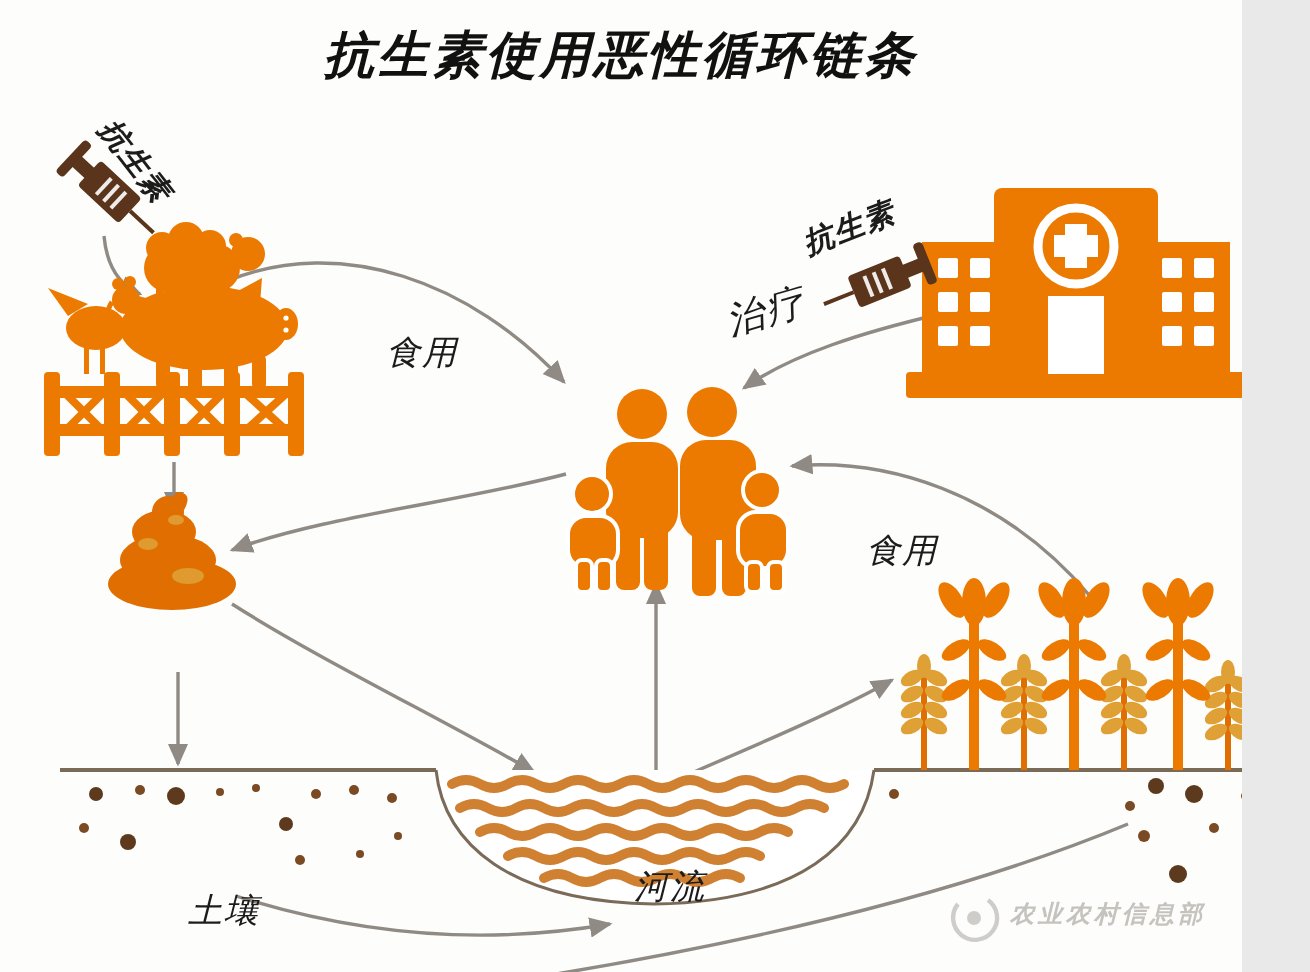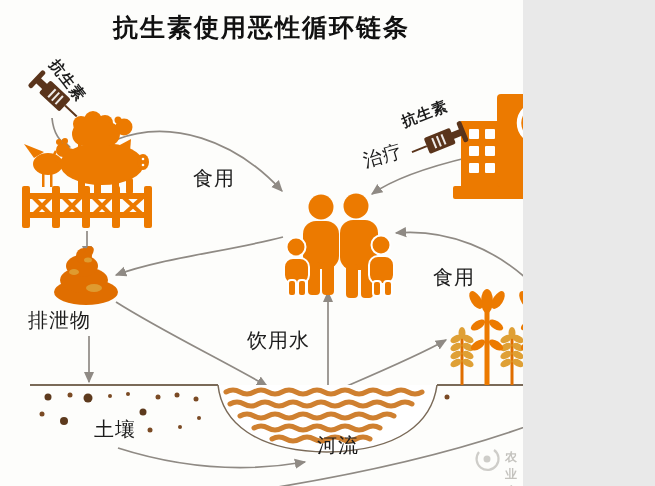--- a/index.html
+++ b/index.html
@@ -2,37 +2,37 @@
 <html style="--orange: #ec7a00; --orange-deep: #e06e00; --wheat: #dfa035; --syringe: #5a341b; --arrow: #8f8a84; --wave: #cf8030; --soil-dot: #5d3a1d; --soil-dot-light: #7a4a24; --ground: #7a6a58; --ink: #1c1c1c; --watermark: #97948e; --bg: #fdfdfb;"><head>
 <meta charset="utf-8">
 <style>
   :root{
     --orange:#ec7a00; --orange-deep:#e06e00; --wheat:#dfa035; --syringe:#5a341b;
     --arrow:#8f8a84; --wave:#cf8030; --soil-dot:#5d3a1d; --soil-dot-light:#7a4a24;
     --ground:#7a6a58; --ink:#1c1c1c; --watermark:#97948e; --bg:#fdfdfb;
   }
   html,body{margin:0;padding:0;}
   body{background:#e9e9e9;font-family:"Liberation Sans",sans-serif;}
-  .stage{position:relative;width:523px;height:486px;background:var(--bg,#fdfdfb);overflow:hidden;}
+  .stage{position:relative;width:621px;height:486px;background:var(--bg,#fdfdfb);overflow:hidden;font-style:italic;}
   .stage svg{position:absolute;left:0;top:0;}
   .label{position:absolute;font-family:"Liberation Sans","DejaVu Sans",sans-serif;
-         font-size:20px;font-weight:400;color:var(--ink,#1c1c1c);letter-spacing:1px;white-space:nowrap;}
+         font-size:17px;font-weight:400;color:var(--ink,#1c1c1c);letter-spacing:1px;white-space:nowrap;}
   .title{position:absolute;left:0;right:0;top:11px;text-align:center;font-size:25px;
          font-weight:700;letter-spacing:2px;color:#111;}
   .lbl-farm-antibiotic{left:60px;top:56px;font-size:15px;font-weight:700;
          transform:rotate(52deg);transform-origin:0 0;}
   .lbl-hosp-antibiotic{left:399px;top:114px;font-size:15px;font-weight:700;
          transform:rotate(-21deg);transform-origin:0 0;}
   .lbl-treat{left:360px;top:149px;font-size:19px;transform:rotate(-16deg);transform-origin:0 0;}
   .lbl-eat-left{left:193px;top:165px;}
   .lbl-eat-right{left:433px;top:264px;}
   .lbl-excrement{left:28px;top:307px;}
   .lbl-drinking{left:247px;top:327px;}
   .lbl-crops{left:545px;top:293px;}
-  .lbl-soil{left:94px;top:416px;}
+  .lbl-soil{left:94px;top:444px;}
   .lbl-river{left:317px;top:432px;}
   .watermark{position:absolute;left:505px;top:449px;font-size:12px;letter-spacing:2px;
          color:var(--watermark,#97948e);opacity:.55;font-weight:700;}
 </style>
 </head>
 <body>
 
 <div class="stage">
 
 <svg width="655" height="486" viewBox="0 0 655 486">
@@ -339,19 +339,17 @@
     <circle cx="487" cy="459" r="3.5" style="fill:var(--watermark,#97948e)" stroke="none"></circle>
   </g>
 </svg>
 
 <div class="title">抗生素使用恶性循环链条</div>
 <div class="label lbl-farm-antibiotic">抗生素</div>
 <div class="label lbl-hosp-antibiotic">抗生素</div>
 <div class="label lbl-treat">治疗</div>
 <div class="label lbl-eat-left">食用</div>
 <div class="label lbl-eat-right">食用</div>
-<div class="label lbl-excrement">排泄物</div>
-<div class="label lbl-drinking">饮用水</div>
 <div class="label lbl-soil">土壤</div>
 <div class="label lbl-river">河流</div>
 <div class="watermark">农业农村信息部</div>
 
 </div>
 
 </body></html>

